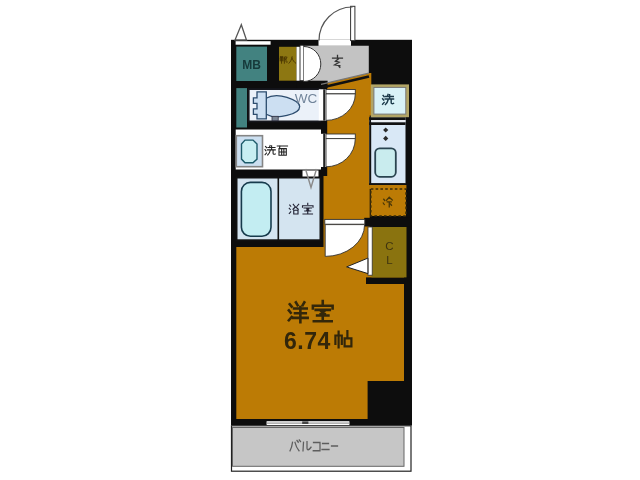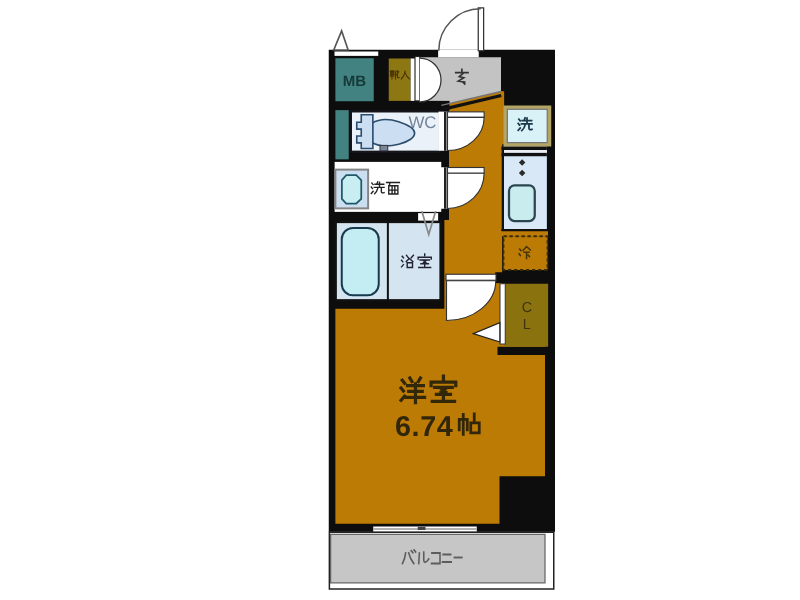--- a/index.html
+++ b/index.html
@@ -1,16 +1,16 @@
 <!DOCTYPE html>
 <html><head>
 <meta charset="utf-8">
 <style>
 html,body{margin:0;padding:0;background:#ffffff;}
-#c{position:relative;width:548px;height:480px;background:#ffffff;overflow:hidden;padding-left:32px;}
+#c{position:relative;width:548px;height:480px;background:#ffffff;overflow:hidden;}
 text{font-family:"Liberation Sans",sans-serif;}
 </style>
 </head>
 <body>
 <div id="c">
 <svg width="640" height="480" viewBox="0 0 640 480">
 <defs>
 <g id="g_you" fill="none" stroke-linecap="square">
 <path d="M14,16 l8,10 M10,42 l8,10 M10,84 L22,70"></path>
 <path d="M40,8 l7,12 M76,8 l-7,12 M32,34 h54 M36,54 h46 M28,74 h62 M59,28 v64"></path>

